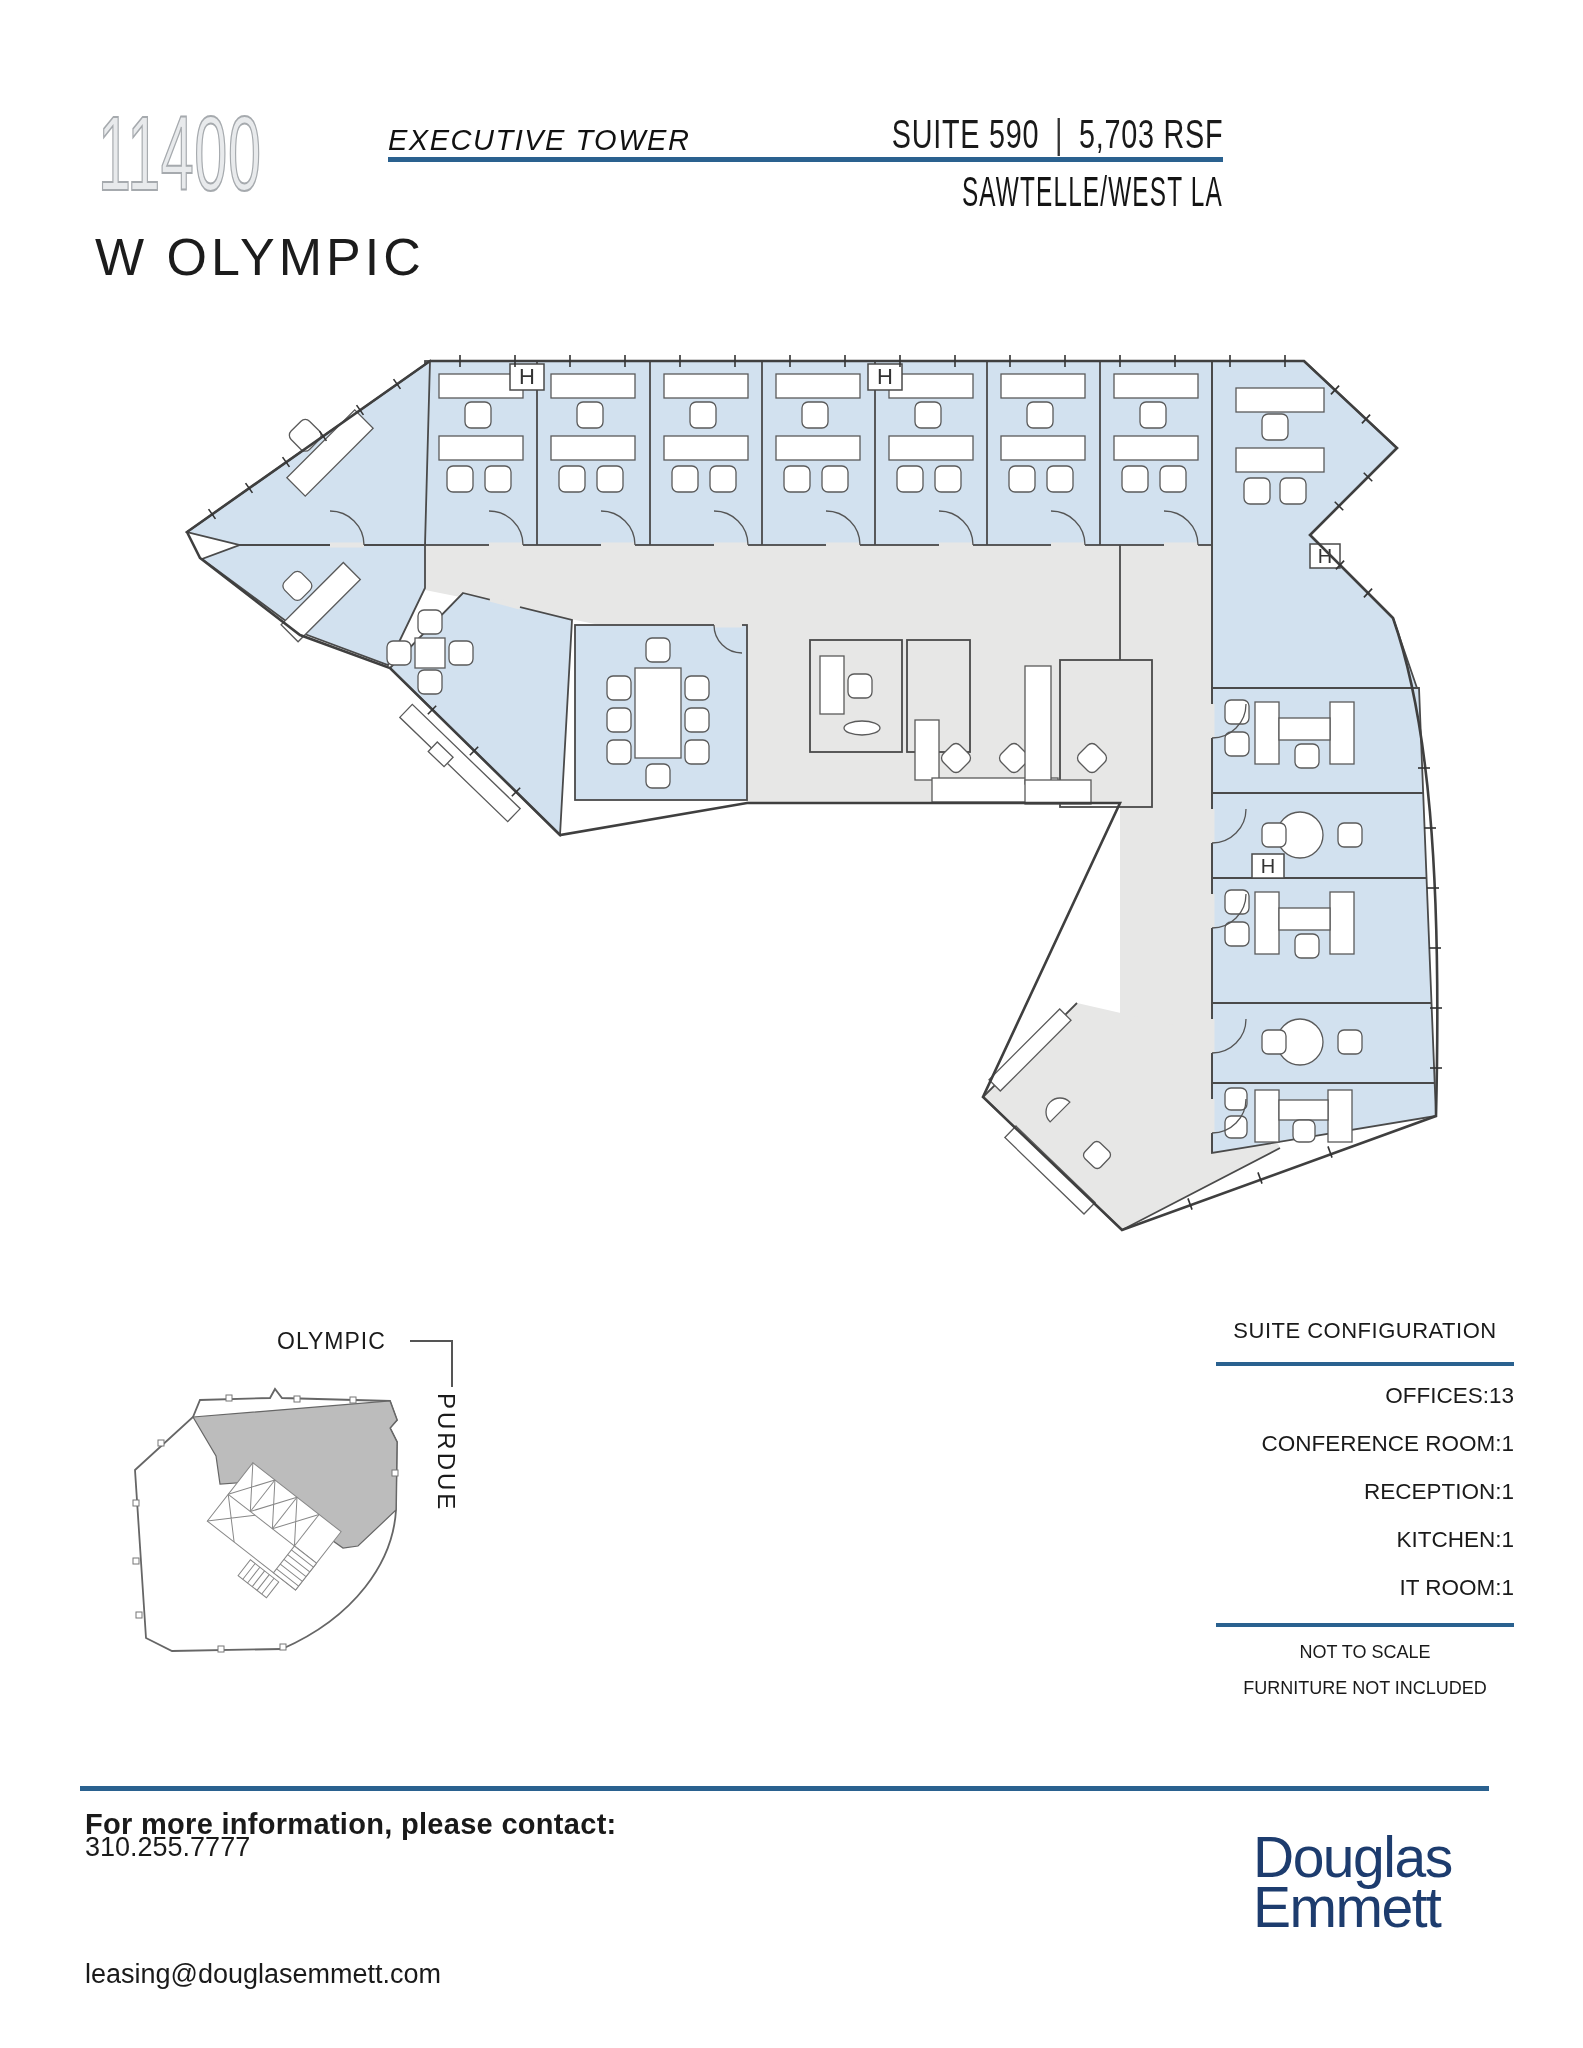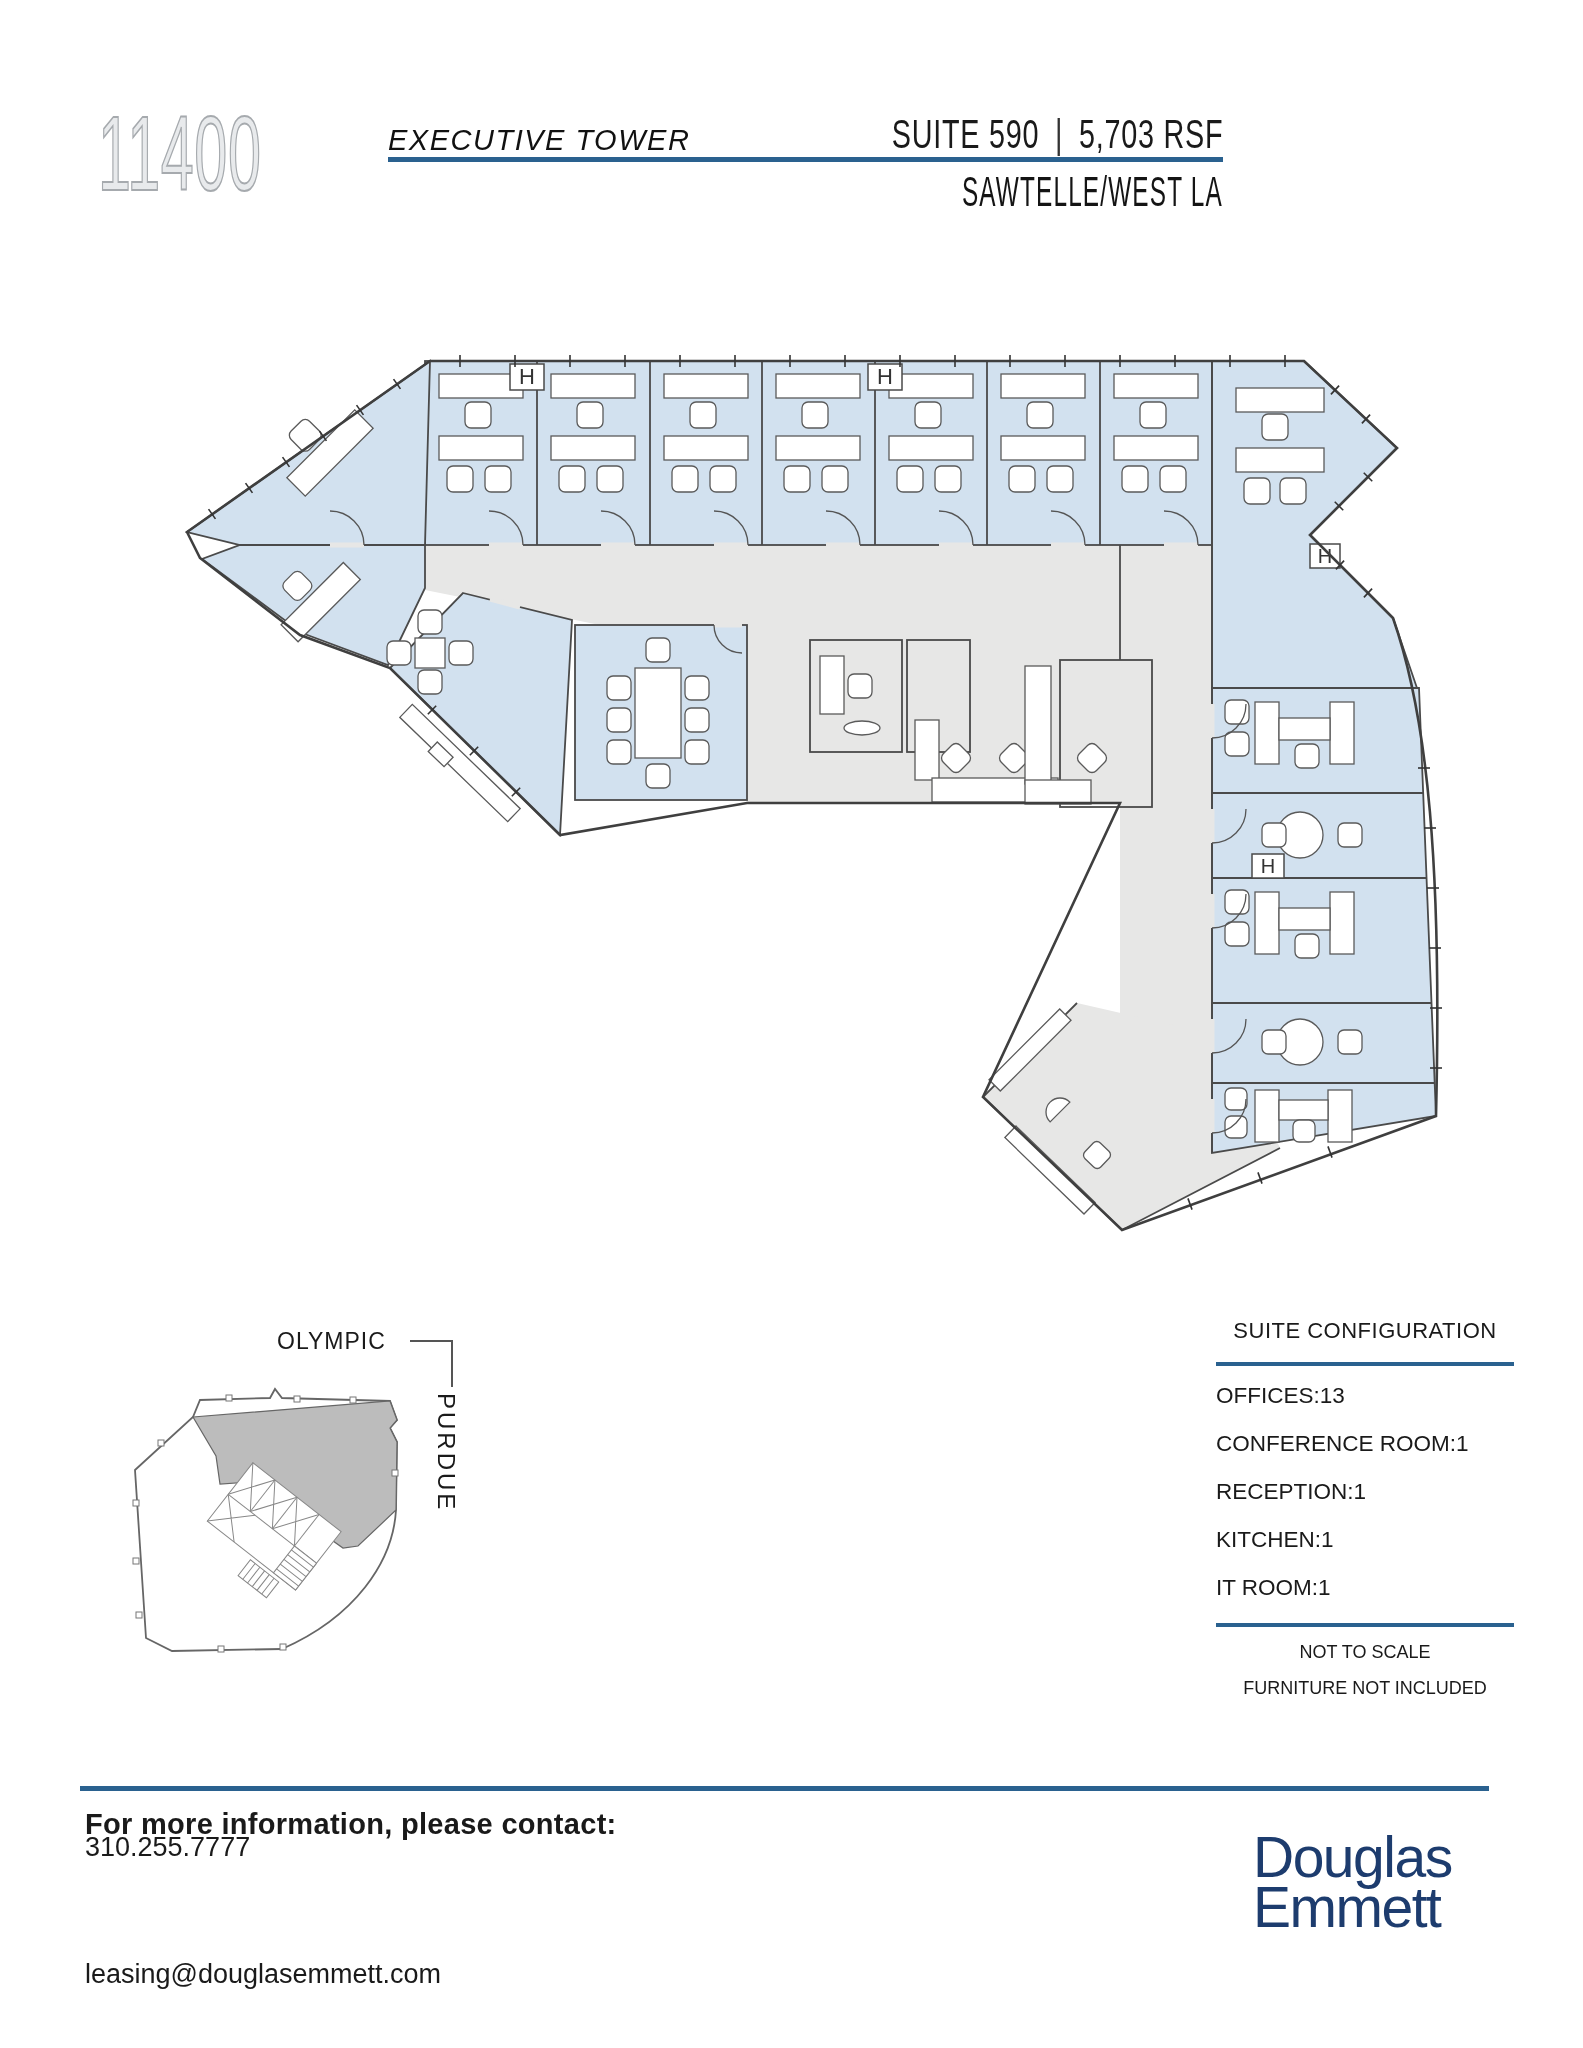--- a/index.html
+++ b/index.html
@@ -20,21 +20,21 @@
     transform:scaleX(0.72); transform-origin:right top; }
   .suite-line .sep { display:inline-block; margin:0 22px; font-weight:300; color:#333; }
   .submarket { right:360px; top:168px; font-size:42px; letter-spacing:2px; white-space:nowrap;
     transform:scaleX(0.58); transform-origin:right top; color:#141414; }
 
   
   .cfg { left:1216px; top:1318px; width:298px; }
   .cfg-title { text-align:center; font-size:22px; letter-spacing:0.5px; }
   .cfg-rule { height:4px; margin-top:18px; }
   .cfg-rows { margin-top:17px; }
-  .cfg-row { display:flex; justify-content:flex-start; font-size:22.5px; height:24px; margin-bottom:24px; }
+  .cfg-row { display:flex; justify-content:flex-end; font-size:22.5px; height:24px; margin-bottom:24px; }
   .cfg-rule2 { height:4px; margin-top:0px; }
   .cfg-note { text-align:center; font-size:18px; margin-top:15px; }
 
   
   .kp-street-top { left:277px; top:1328px; font-size:23px; letter-spacing:1px; }
   .kp-leader { left:410px; top:1340px; width:43px; height:47px; border-top:2px solid #555; border-right:2px solid #555; }
   .kp-street-side { left:432px; top:1393px; font-size:24px; letter-spacing:3px;
     writing-mode:vertical-rl; text-orientation:mixed; }
 
   
@@ -47,20 +47,21 @@
   .blue-bg { background:#2a618f; }
 
   svg text { font-family:"Liberation Sans", sans-serif; }
 </style>
 </head>
 <body>
 
 <div id="page">
 
   <div class="abs bldg-number">11400</div>
+  <div class="abs street">W OLYMPIC</div>
   <div class="abs bldg-name">EXECUTIVE TOWER</div>
   <div class="abs hdr-rule blue-bg"></div>
   <div class="abs suite-line">
     <span>SUITE 590</span><span class="sep">|</span><span>5,703 RSF</span>
   </div>
   <div class="abs submarket">SAWTELLE/WEST LA</div>
 
   <svg class="abs" style="left:180px; top:348px;" width="1290" height="895" viewBox="0 0 1290 895">
 
     <g fill="#e7e7e6" stroke="none">

